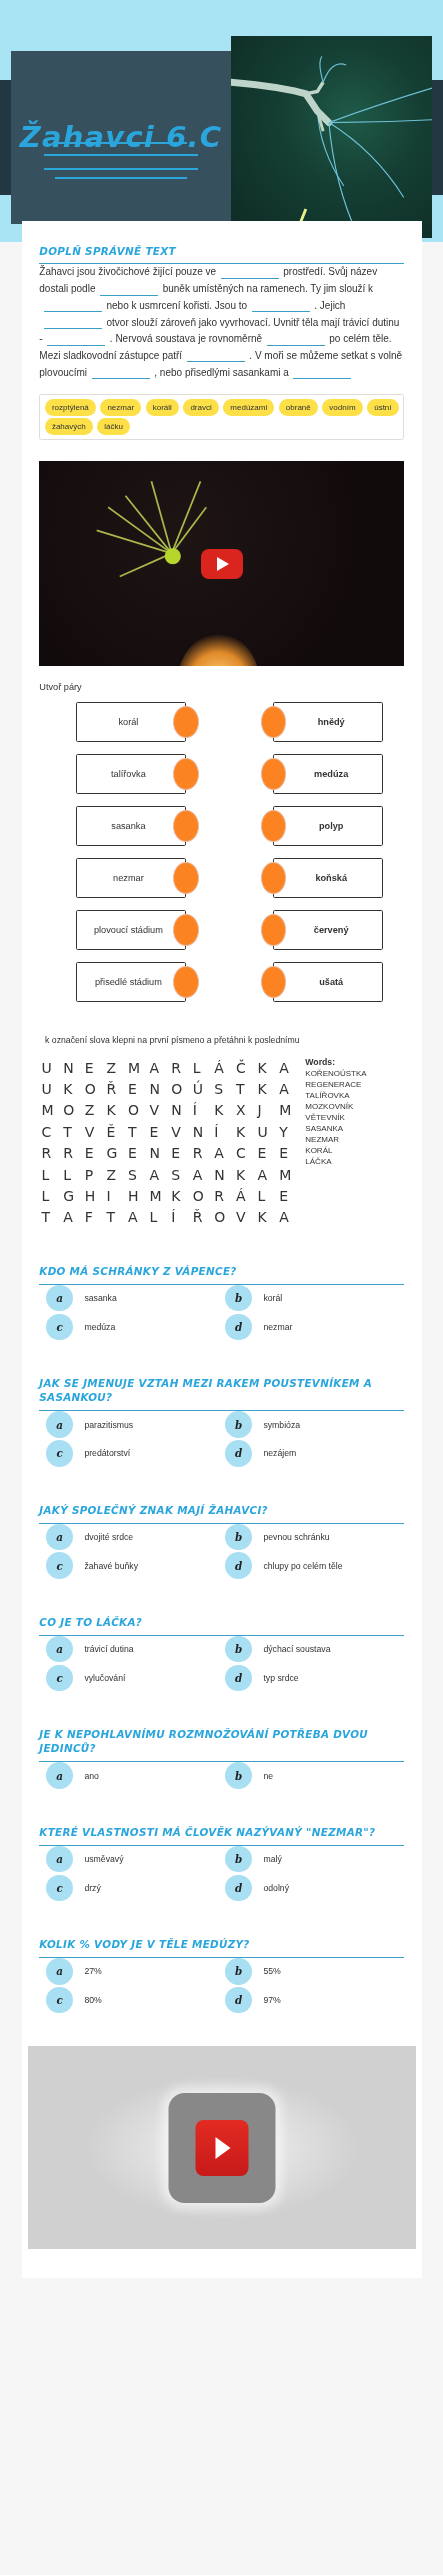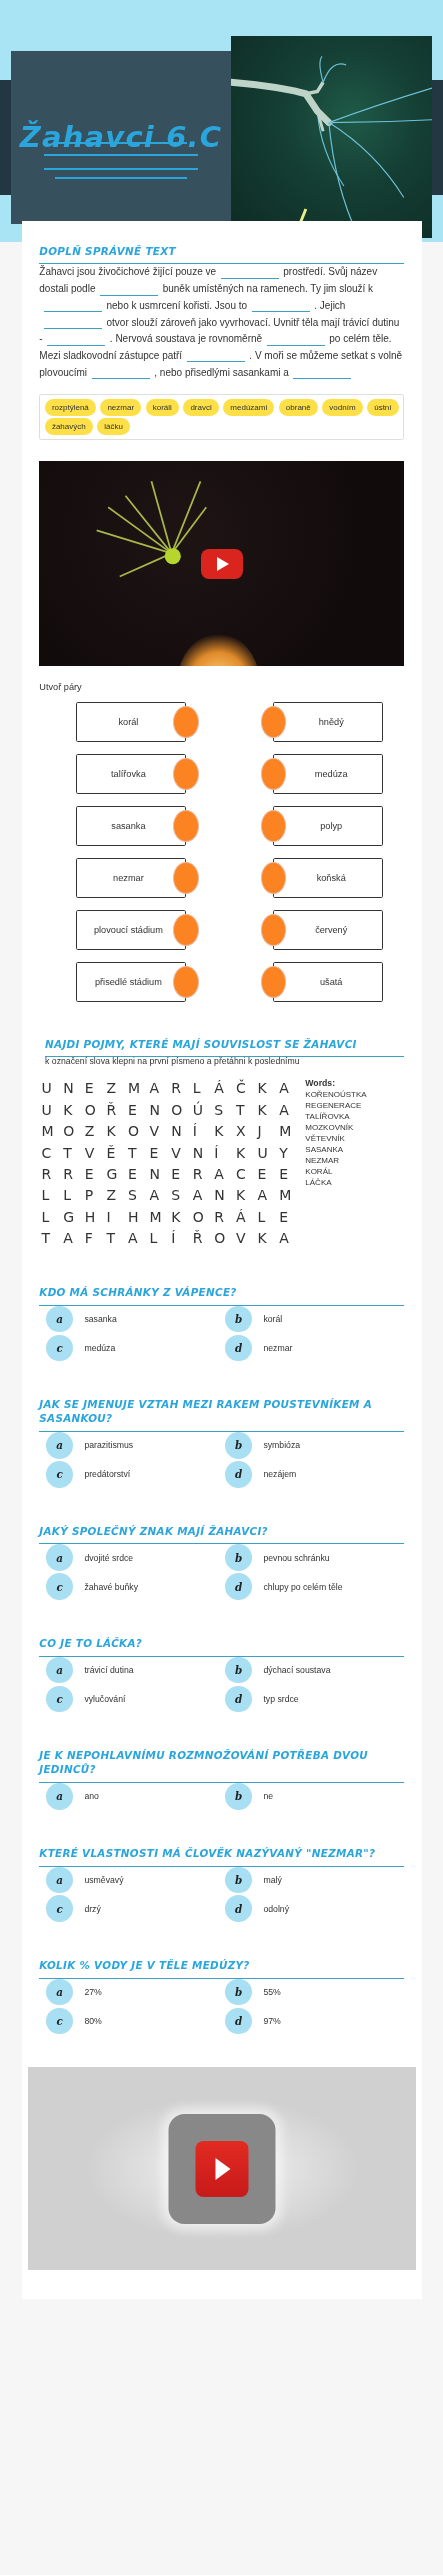--- a/index.html
+++ b/index.html
@@ -21,21 +21,21 @@
   .chip { background: #fde047; border-radius: 9.2px; padding: 4px 7px; font-size: 8px; color: #333; }
   .video { margin-top: 21px; height: 205px; position: relative; overflow: hidden; background: radial-gradient(circle at 40% 35%, #1e1414 0%, #120b0c 70%); }
   .video .glow { position: absolute; left: 139px; top: 173px; width: 81px; height: 92px; border-radius: 50%; background: radial-gradient(circle, #ffd27a 0%, #e08a2a 45%, rgba(80,30,10,0) 75%); }
   .yt { position: absolute; left: 50%; top: 50%; width: 42px; height: 30px; transform: translate(-50%,-50%); background: #d9251d; border-radius: 8px; display: flex; align-items: center; justify-content: center; }
   .yt-tri { width: 0; height: 0; border-left: 12.7px solid #fff; border-top: 7.5px solid transparent; border-bottom: 7.5px solid transparent; margin-left: 2.9px; }
   .pairs-title { margin-top: 16px; font-size: 9.2px; color: #333; }
   .pairs { margin-top: 9.2px; position: relative; }
   .pair-row { display: flex; justify-content: space-between; height: 40px; margin-bottom: 12px; padding: 0 21px 0 37px; }
   .pbox { width: 110px; height: 40px; border: 0.6px solid #333; border-radius: 1.7px; display: flex; align-items: center; justify-content: center; position: relative; font-size: 9.2px; color: #333; }
   .pbox.left { padding-right: 5.8px; }
-  .pbox.right { padding-left: 5.8px; }
+  .pbox.right { padding-left: 5.8px; font-weight: bold; }
   .dot { position: absolute; top: 50%; width: 25.4px; height: 32px; margin-top: -16px; border-radius: 50%; background: #fc8321; border: 0.6px solid #e9b9a0; }
   .pbox.left .dot { right: -13.3px; }
   .pbox.right .dot { left: -13.3px; }
   .ws { margin-top: 35px; }
   .ws-sub { font-size: 8.7px; color: #333; margin-top: -1.2px; }
   .ws-body { display: flex; margin-top: 11.5px; }
   .grid { display: grid; grid-template-columns: repeat(12, 21.6px); grid-auto-rows: 21.4px; margin-left: 2.3px; }
   .grid span { font-size: 14px; color: #333; display: flex; align-items: center; font-family: "DejaVu Sans", sans-serif; letter-spacing: 0; }
   .words { margin-left: 4.6px; font-size: 8px; line-height: 11px; color: #333; }
   .words b { font-size: 8.7px; display: block; }
@@ -179,21 +179,20 @@
           </div>
         <div class="pbox right">
             <span class="dot"></span>
             <span>ušatá</span>
           </div>
       </div>
     </div>
   </section>
 
   <section class="ws">
-    <h2 class="sec-title" style="margin-left:5.8px">Najdi pojmy, které mají souvislost se žahavci</h2>
     <div class="ws-sub" style="margin-left:5.8px">k označení slova klepni na první písmeno a přetáhni k poslednímu</div>
     <div class="ws-body">
       <div class="grid" id="ws-grid">
           <span>U</span>
           <span>N</span>
           <span>E</span>
           <span>Z</span>
           <span>M</span>
           <span>A</span>
           <span>R</span>

